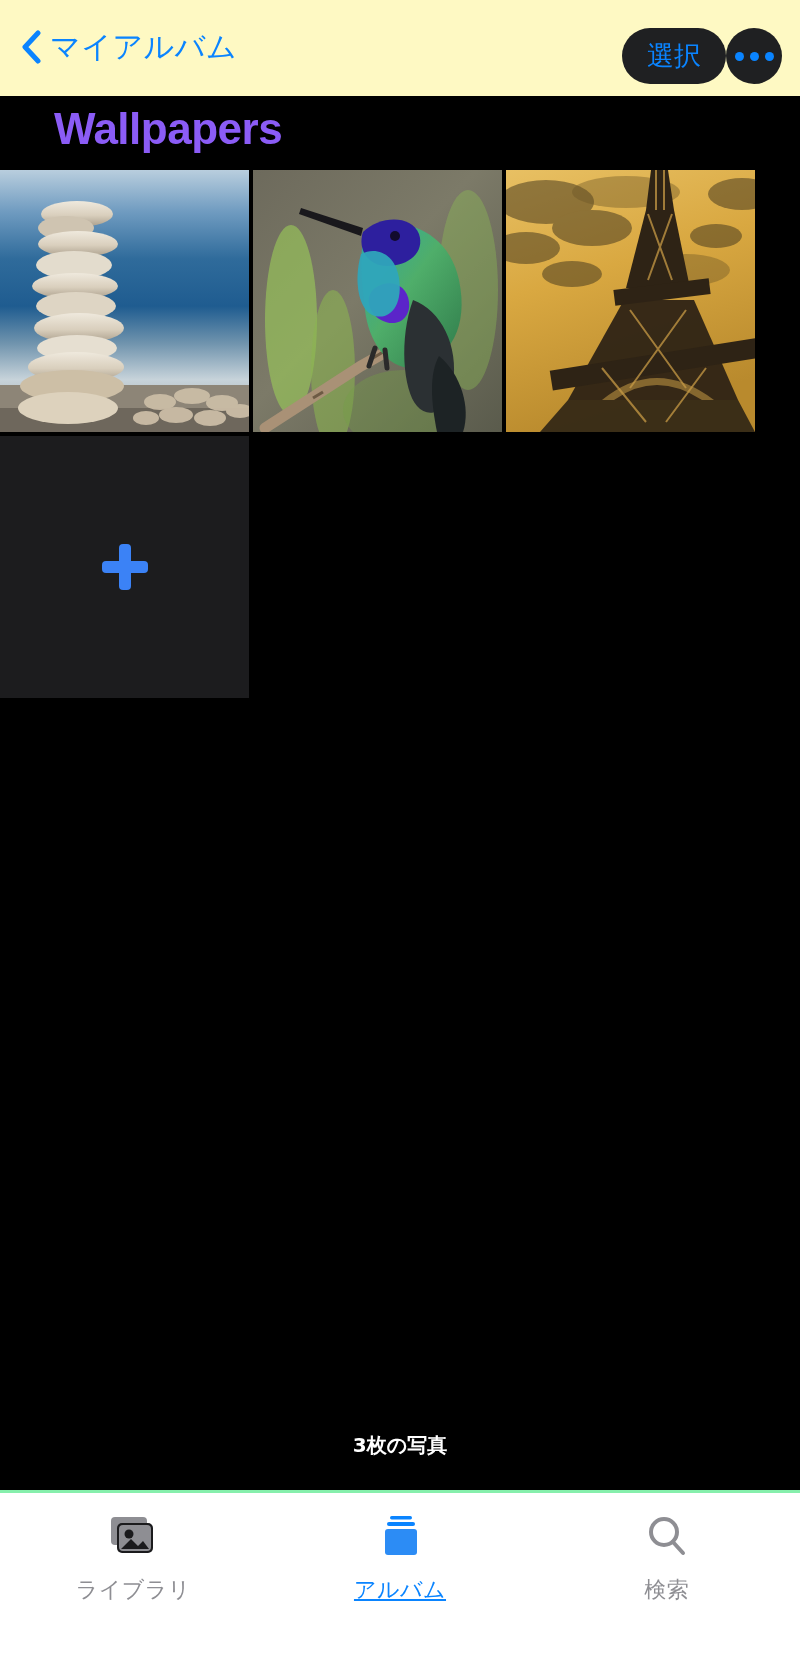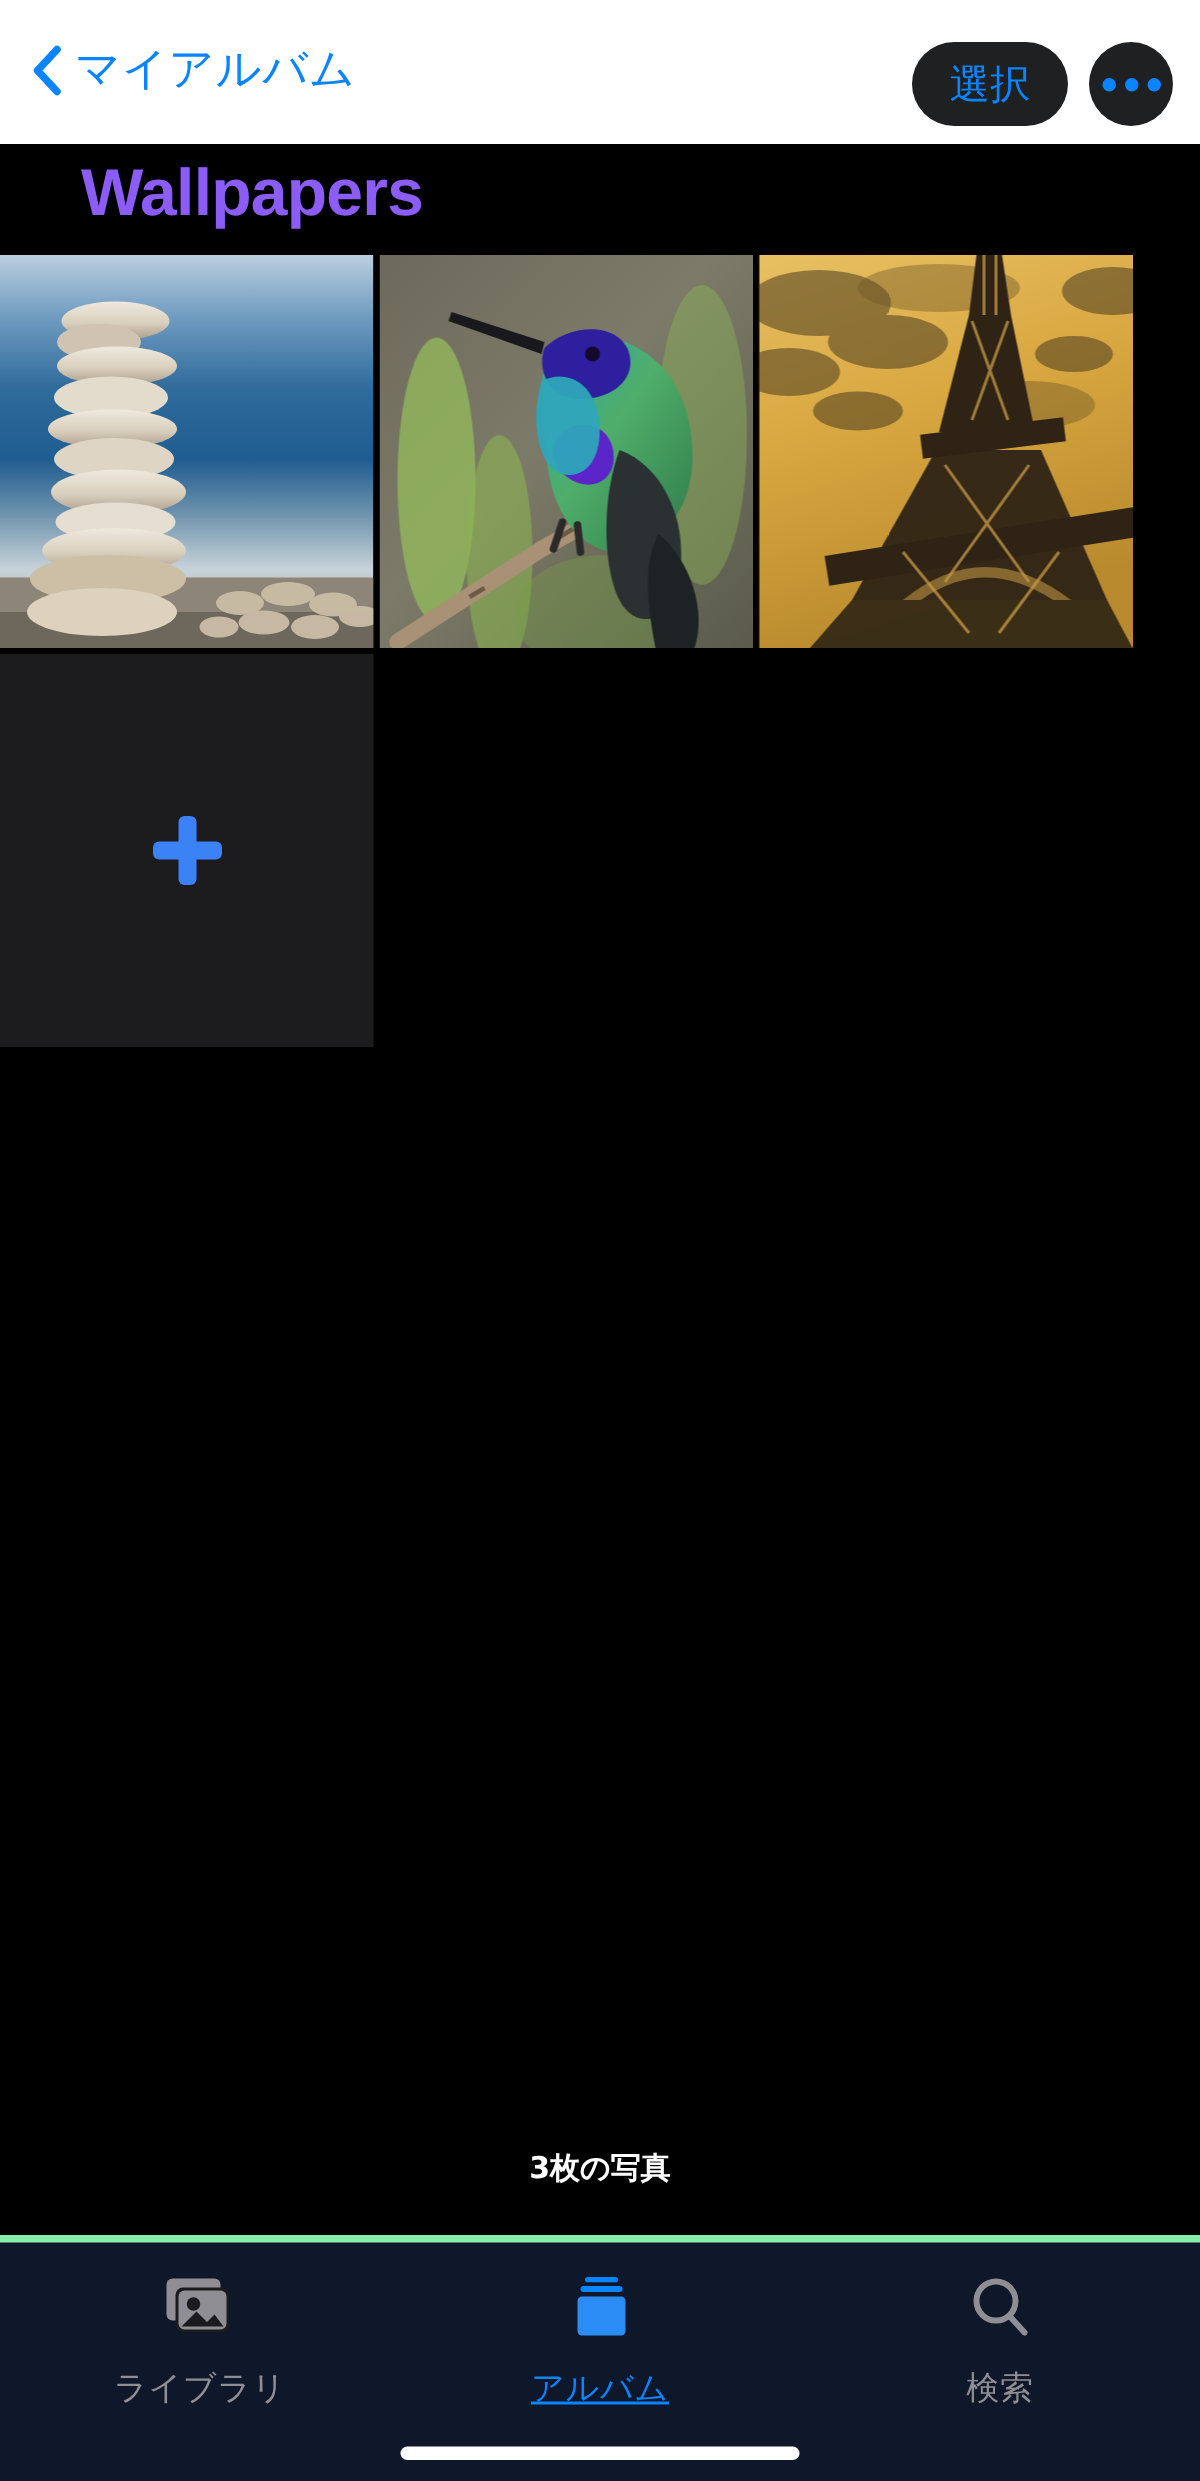--- a/index.html
+++ b/index.html
@@ -7,38 +7,38 @@
     width: 800px; height: 1654px;
     background: #000;
     font-family: "Liberation Sans", "DejaVu Sans", sans-serif;
     overflow: hidden;
   }
   .phone { position: relative; width: 800px; height: 1654px; background: #000; }
 
   
   .navbar {
     position: absolute; top: 0; left: 0; width: 800px; height: 96px;
-    background: #ffffff;
+    background: #fef9c3;
   }
   .back-link {
     position: absolute; left: 20px; top: 30px;
     display: flex; align-items: center; gap: 8px;
     color: #0A84FF; cursor: pointer;
   }
   .chev {
     width: 22px; height: 34px; flex: none; display: block;
   }
   .back-label {
     font-size: 30px; letter-spacing: 0.5px; color: #0A84FF;
     font-family: "DejaVu Sans", "Liberation Sans", sans-serif;
     line-height: 34px;
   }
   .nav-right {
     position: absolute; right: 18px; top: 28px;
-    display: flex; align-items: center; gap: 14px;
+    display: flex; align-items: center; 
   }
   .pill-btn {
     height: 56px; min-width: 104px; padding: 0 22px;
     background: #1f2022; border-radius: 28px;
     display: flex; align-items: center; justify-content: center;
     color: #0A84FF; font-size: 27px; cursor: pointer;
     font-family: "DejaVu Sans", "Liberation Sans", sans-serif;
   }
   .circ-btn {
     width: 56px; height: 56px; border-radius: 50%;
@@ -83,21 +83,21 @@
   
   .photo-count {
     position: absolute; top: 1432px; left: 0; width: 800px;
     text-align: center; color: #fff; font-size: 20px; font-weight: bold;
     font-family: "DejaVu Sans", "Liberation Sans", sans-serif;
   }
 
   
   .tabbar {
     position: absolute; left: 0; bottom: 0; width: 800px; height: 164px;
-    background: #0f172a; border-top: 5px solid #86efac;
+    background: #ffffff; border-top: 3px solid #86efac;
     display: flex; align-items: flex-start; justify-content: space-around;
     padding-top: 16px;
   }
   .tab {
     width: 200px; display: flex; flex-direction: column;
     align-items: center; gap: 10px; cursor: pointer;
   }
   .tab-icon { height: 56px; display: flex; align-items: center; justify-content: center; }
   .tab-label {
     font-size: 22px; color: #8e8e93; letter-spacing: 0.5px;

